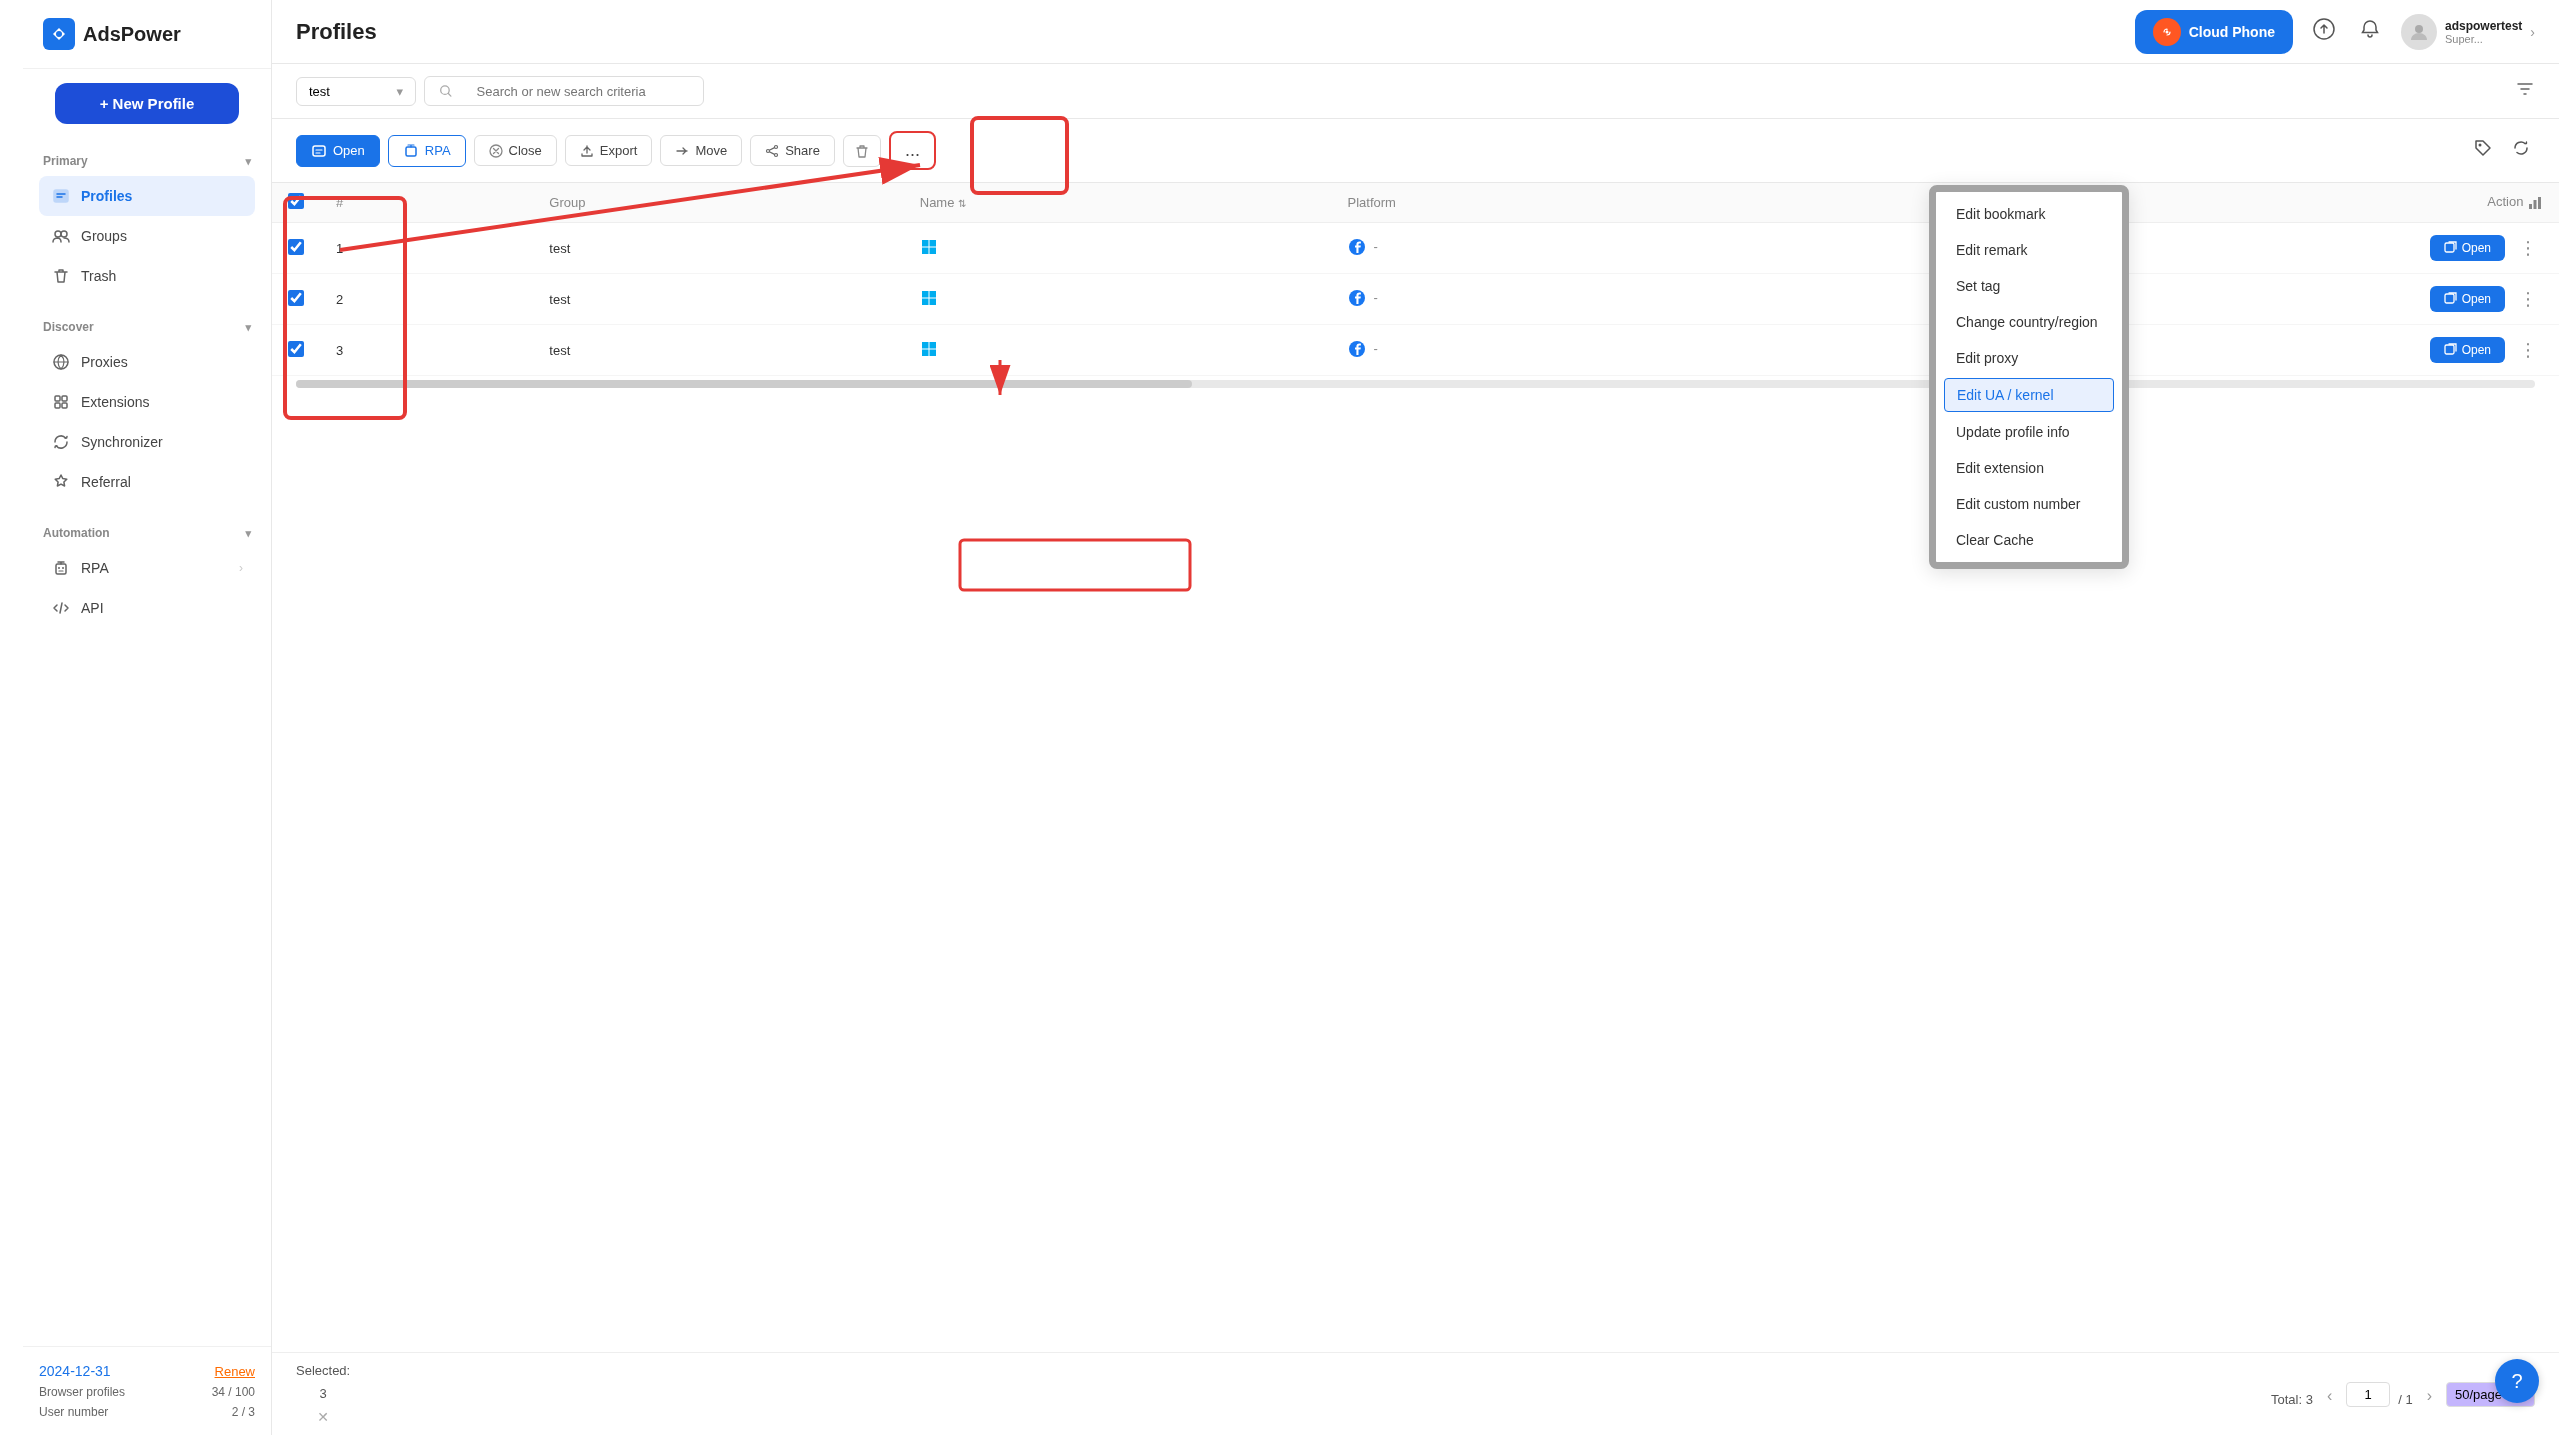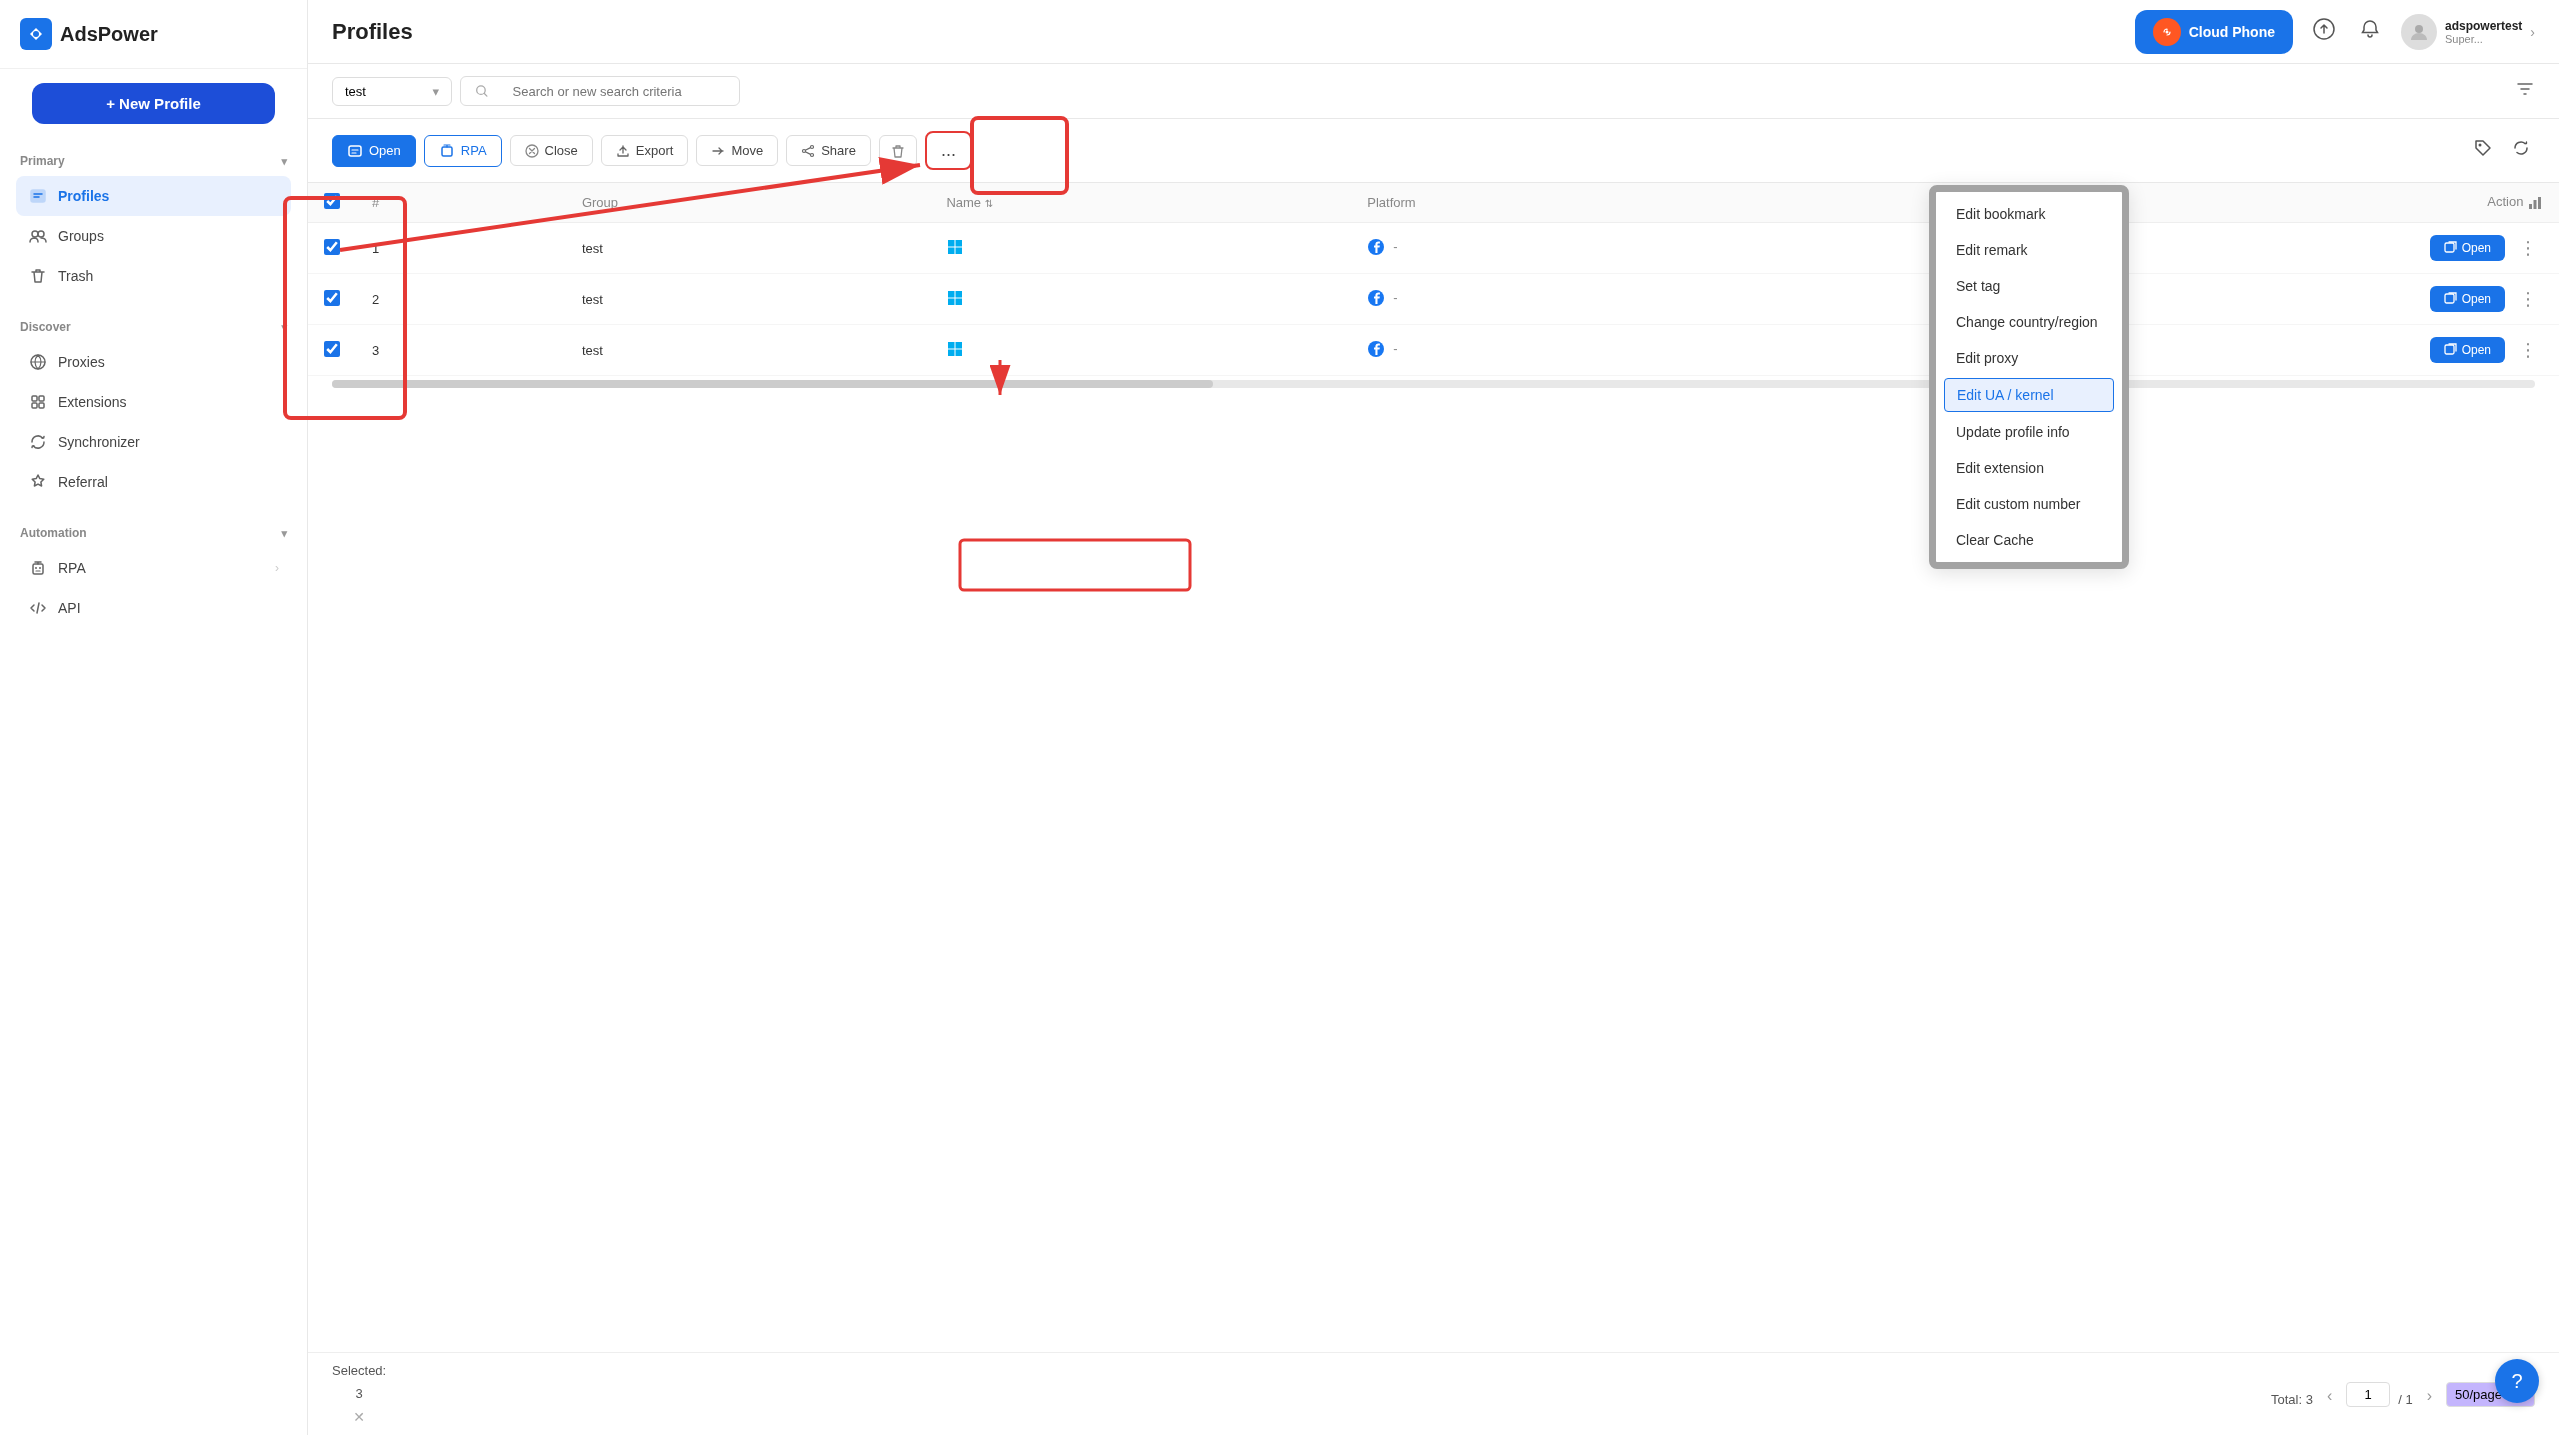--- a/index.html
+++ b/index.html
@@ -1,19 +1,19 @@
 <!DOCTYPE html>
 <html><head>
   <meta charset="utf-8">
   <style>
     * { box-sizing: border-box; margin: 0; padding: 0; font-family: -apple-system, BlinkMacSystemFont, 'Segoe UI', sans-serif; }
     body { display: flex; height: 100vh; overflow: hidden; background: #f5f6fa; font-size: 13px; }
 
     
-    .sidebar { width: 308px; background: #fff; display: flex; flex-direction: column; border-right: 1px solid #e8e8e8; flex-shrink: 0; }
+    .sidebar { width: 272px; background: #fff; display: flex; flex-direction: column; border-right: 1px solid #e8e8e8; flex-shrink: 0; padding-left: 23px; }
     .sidebar-logo { display: flex; align-items: center; gap: 8px; padding: 18px 20px; border-bottom: 1px solid #f0f0f0; }
     .logo-icon { width: 32px; height: 32px; background: #1a73e8; border-radius: 6px; display: flex; align-items: center; justify-content: center; color: #fff; font-weight: bold; font-size: 16px; }
     .logo-text { font-size: 20px; font-weight: 700; color: #222; }
     .new-profile-btn { margin: 14px 32px; background: #1d4ed8; color: #fff; border: none; border-radius: 12px; padding: 12px 0; font-size: 15px; font-weight: 600; cursor: pointer; display: flex; align-items: center; justify-content: center; gap: 6px; }
     .sidebar-section { padding: 8px 0; }
     .sidebar-section-label { display: flex; align-items: flex-end; justify-content: space-between; padding: 8px 20px; font-size: 12px; color: #888; cursor: pointer; font-weight: bold; }
     .sidebar-item { display: flex; align-items: center; gap: 10px; padding: 10px 20px; cursor: pointer; color: #444; font-size: 14px; border-radius: 0; }
     .sidebar-item.active { background: #e8f0fe; color: #1a73e8; font-weight: 600; border-radius: 8px; margin: 0 8px; padding: 10px 12px; }
     .sidebar-item .icon { width: 20px; height: 20px; display: flex; align-items: center; justify-content: center; color: #666; }
     .sidebar-item.active .icon { color: #1a73e8; }
@@ -213,20 +213,34 @@
         <span class="icon">
           <svg width="18" height="18" viewBox="0 0 18 18" fill="none">
               <path d="M5 6l-3 3 3 3M13 6l3 3-3 3M10 4l-2 10" stroke="#666" stroke-width="1.5" stroke-linecap="round" stroke-linejoin="round"></path>
             </svg>
         </span>
         <span>API</span>
       </div>
     </div>
   </div>
 
+  <div class="sidebar-footer">
+    <div style="display:flex;justify-content:space-between;align-items:center;">
+      <span class="footer-date">2024-12-31</span>
+      <span class="footer-renew">Renew</span>
+    </div>
+    <div class="footer-info">
+      <span>Browser profiles</span>
+      <span>34 / 100</span>
+    </div>
+    <div class="footer-info">
+      <span>User number</span>
+      <span>2 / 3</span>
+    </div>
+  </div>
 </div>
 
 <div class="main">
 
   <div class="header">
     <h1 class="header-title">Profiles</h1>
     <div class="header-right">
       <button class="cloud-phone-btn">
         <div class="cloud-phone-icon">
           <svg width="16" height="16" viewBox="0 0 16 16" fill="none">

